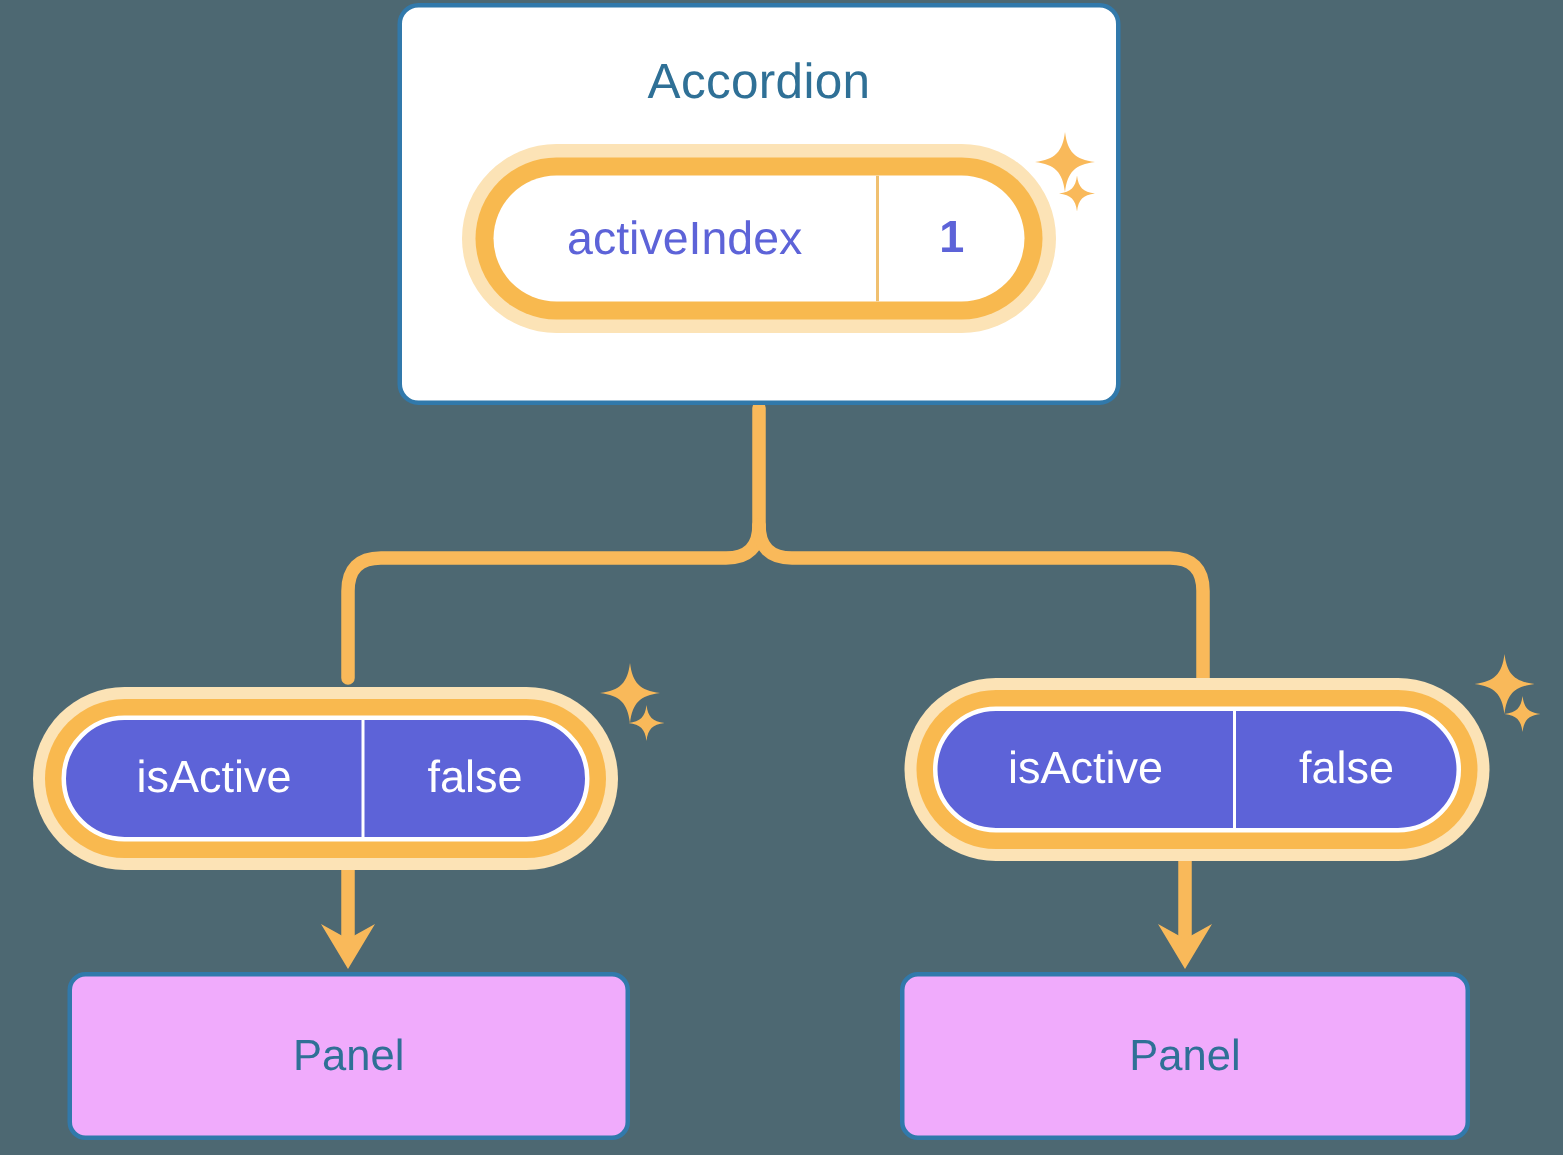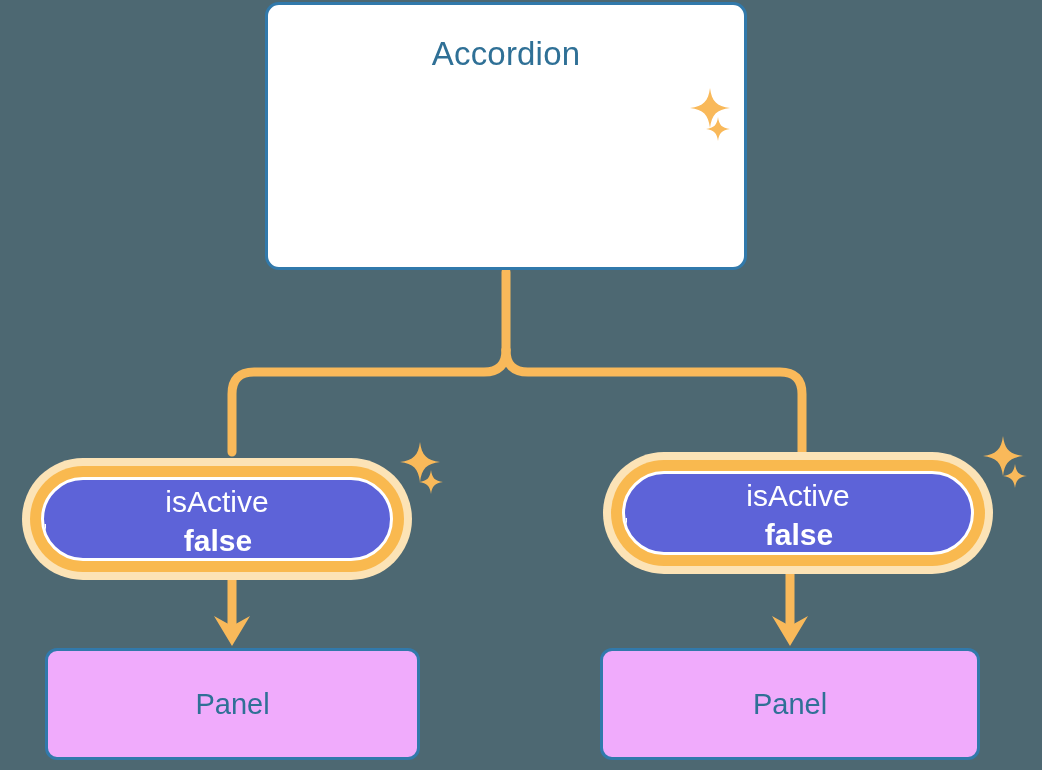--- a/index.html
+++ b/index.html
@@ -125,31 +125,30 @@
     border-left: 2px solid #f0c070;
   }
   
   .pill-leaf { width: 390px; height: 122px; }
   .pill-leaf .pill-glow { background: #fce3b6; }
   .pill-leaf .pill-ring { left: 8px;  top: 8px;  right: 8px;  bottom: 8px;  background: #f9b94f; }
   .pill-leaf .pill-body {
     left: 19px; top: 19px; right: 19px; bottom: 19px;
     background: #5d63d8;
     border: 3px solid #ffffff;
-    flex-direction: column;
   }
   .pill-leaf .pill-key {
     flex: 0 0 57%;
     font-size: 30px;
     color: #ffffff;
   }
   .pill-leaf .pill-val {
     flex: 1 1 auto;
     font-size: 30px;
-    font-weight: bold;
+    font-weight: normal;
     color: #ffffff;
     border-left: 2px solid #ffffff;
   }
   #pill-false { left: 22px;  top: 458px; }
   #pill-true  { left: 603px; top: 452px; }
 
   
   .sparkle {
     position: absolute;
     z-index: 4;
@@ -175,20 +174,28 @@
     </g>
 
     <path d="M232,646 L214,616 L232,626 L250,616 Z" fill="#f9b95a"></path>
     <path d="M790,646 L772,616 L790,626 L808,616 Z" fill="#f9b95a"></path>
   </svg>
 
   <div class="card" id="root-card">
     <div class="card-title">Accordion</div>
   </div>
 
+  <div class="pill-wrap" id="pill-root">
+    <div class="pill-glow"></div>
+    <div class="pill-ring"></div>
+    <div class="pill-body">
+      <div class="pill-key">activeIndex</div>
+      <div class="pill-val">1</div>
+    </div>
+  </div>
 
   <div class="sparkle" style="left:690px; top:88px;">
     <svg width="40" height="40" viewBox="0 0 24 24" aria-hidden="true">
       <path d="M12 0 C13 8 16 11 24 12 C16 13 13 16 12 24 C11 16 8 13 0 12 C8 11 11 8 12 0 Z" fill="#f9b95a"></path>
     </svg>
   </div>
   <div class="sparkle" style="left:706px; top:117px;">
     <svg width="24" height="24" viewBox="0 0 24 24" aria-hidden="true">
       <path d="M12 0 C13 8 16 11 24 12 C16 13 13 16 12 24 C11 16 8 13 0 12 C8 11 11 8 12 0 Z" fill="#f9b95a"></path>
     </svg>

